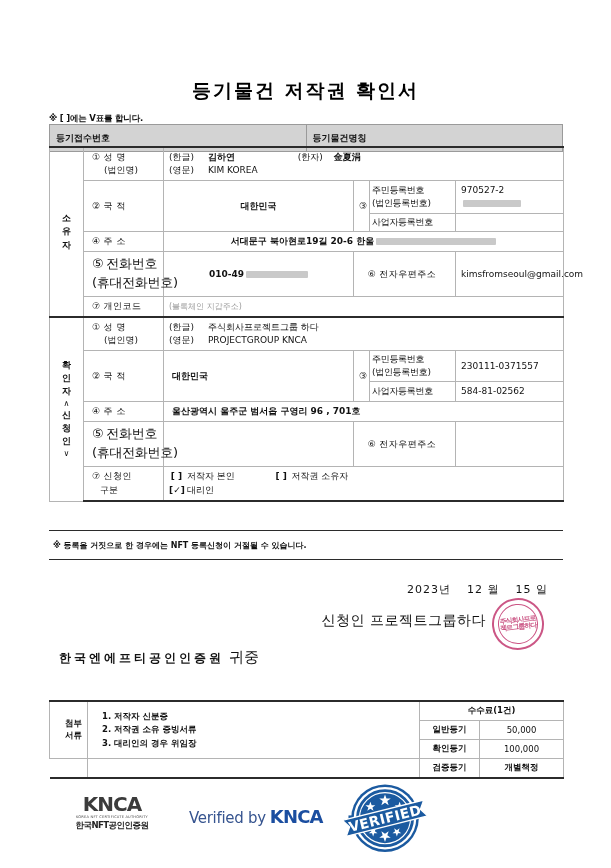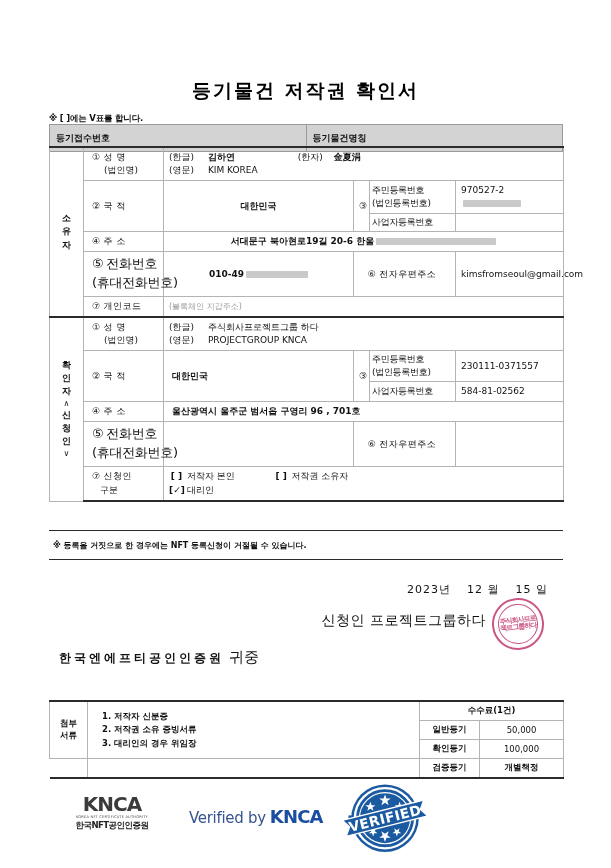--- a/index.html
+++ b/index.html
@@ -271,21 +271,21 @@
     border: 1px solid #b4b4b4;
     font-size: 8.5px;
     padding: 3px 5px;
     vertical-align: middle;
     color: #111;
   }
   .bottom-table tr.thick-top > td { border-top: 2px solid #2b2b2b; }
   .bottom-table tr.thick-bot > td { border-bottom: 2px solid #2b2b2b; }
   .attach-label {
     width: 38px;
-    text-align: center;
+    text-align: right;
     font-weight: bold;
     font-size: 8.5px;
     line-height: 1.4;
     margin-top: 40px;
   }
   .attach-list {
     font-size: 8.5px;
     line-height: 1.6;
     font-weight: bold;
     padding-left: 14px !important;

